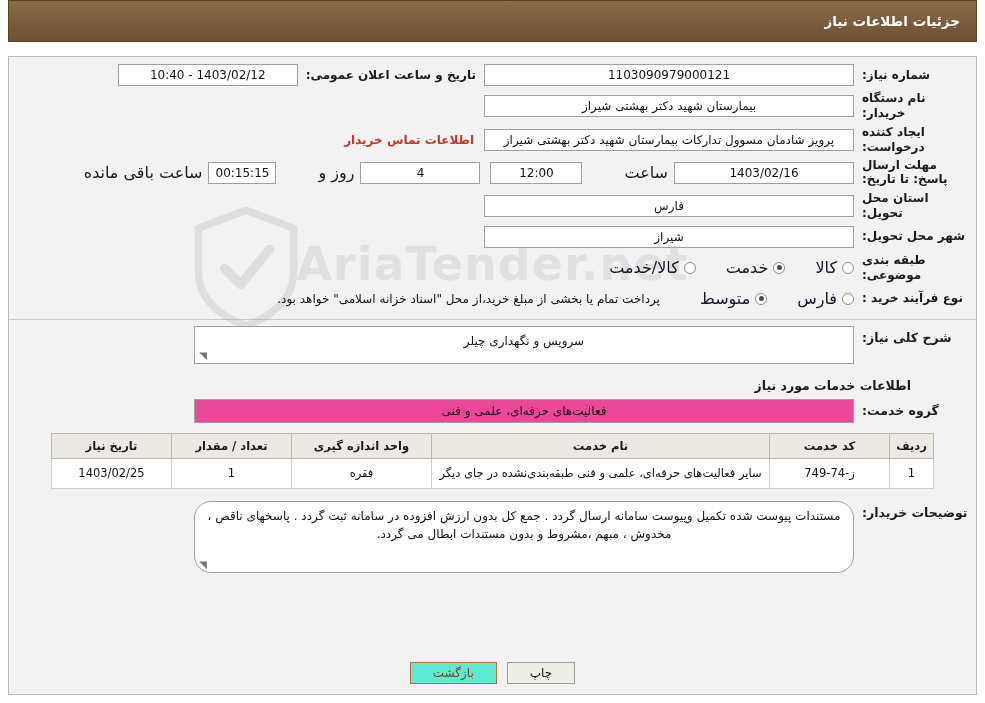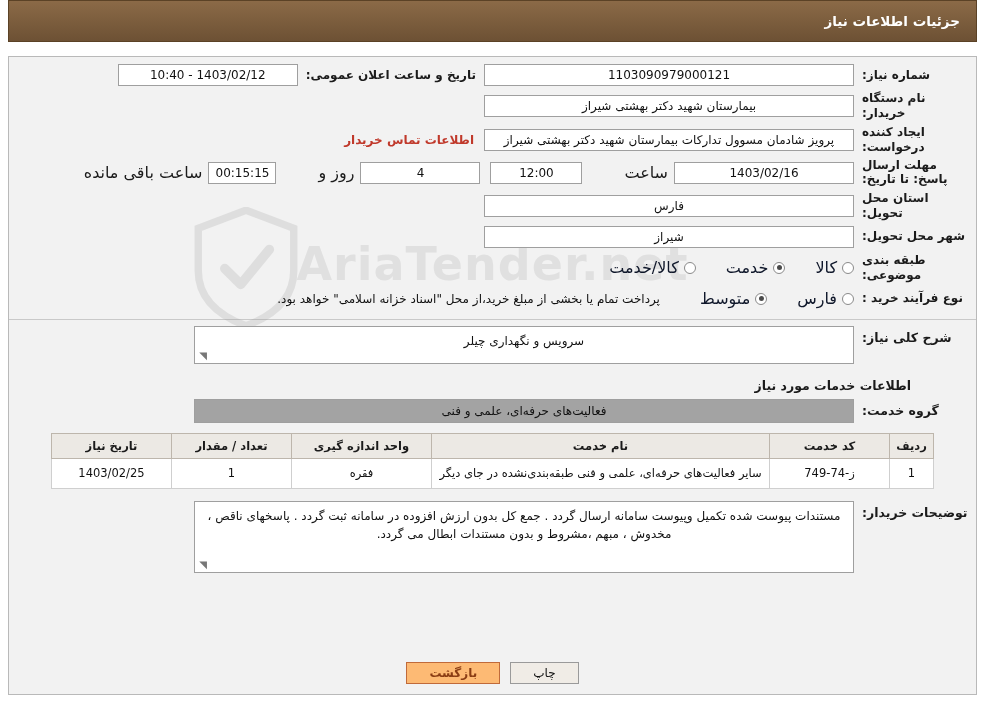--- a/index.html
+++ b/index.html
@@ -195,21 +195,21 @@
     border: 1px solid #9f9f9f;
     width: 660px;
     min-height: 38px;
     font-size: 12px;
     color: #111;
     padding: 5px 8px 10px 8px;
     position: relative;
     text-align: center;
     line-height: 1.55;
   }
-  .textarea.tall { min-height: 72px; }
+  .textarea.tall { min-height: 72px; border-radius: 17px; }
   .resize-grip {
     position: absolute;
     left: 3px; bottom: 2px;
     width: 10px; height: 10px;
     color: #777;
     font-size: 10px;
     line-height: 10px;
   }
 
   .section-title {
@@ -228,21 +228,21 @@
   .grp-lbl {
     width: 118px;
     text-align: left;
     font-size: 12.5px;
     font-weight: bold;
     color: #1b1b1b;
     padding-left: 8px;
     flex: 0 0 auto;
   }
   .grp-box {
-    background: #a3a3a3;
+    background: #ec4899;
     border: 1px solid #9f9f9f;
     width: 660px;
     height: 24px;
     line-height: 22px;
     font-size: 12px;
     color: #111;
     padding: 0 8px;
     text-align: center;
   }
 
@@ -285,24 +285,24 @@
   .btn {
     border: 1px solid #9a9a9a;
     background: #f0ece6;
     font-size: 12px;
     color: #111;
     padding: 3px 22px;
     cursor: pointer;
     font-family: "DejaVu Sans", "Liberation Sans", sans-serif;
   }
   .btn.primary {
-    background: #fdba74;
+    background: #5eead4;
     border: 1px solid #c06a3a;
     color: #8a3d14;
-    font-weight: bold;
+    font-weight: normal;
   }
 </style>
 </head>
 <body>
 
 <div class="page">
 
   <div class="header-bar">
     <span class="header-title">جزئیات اطلاعات نیاز</span>
   </div>

